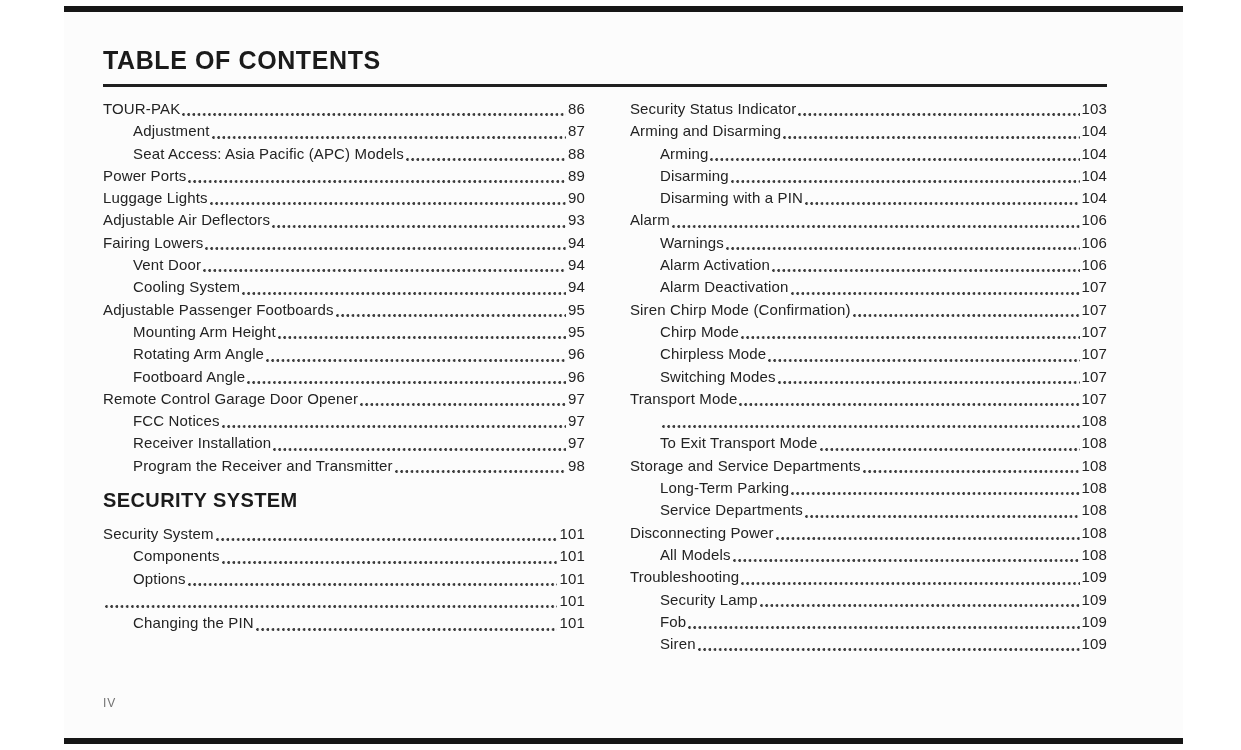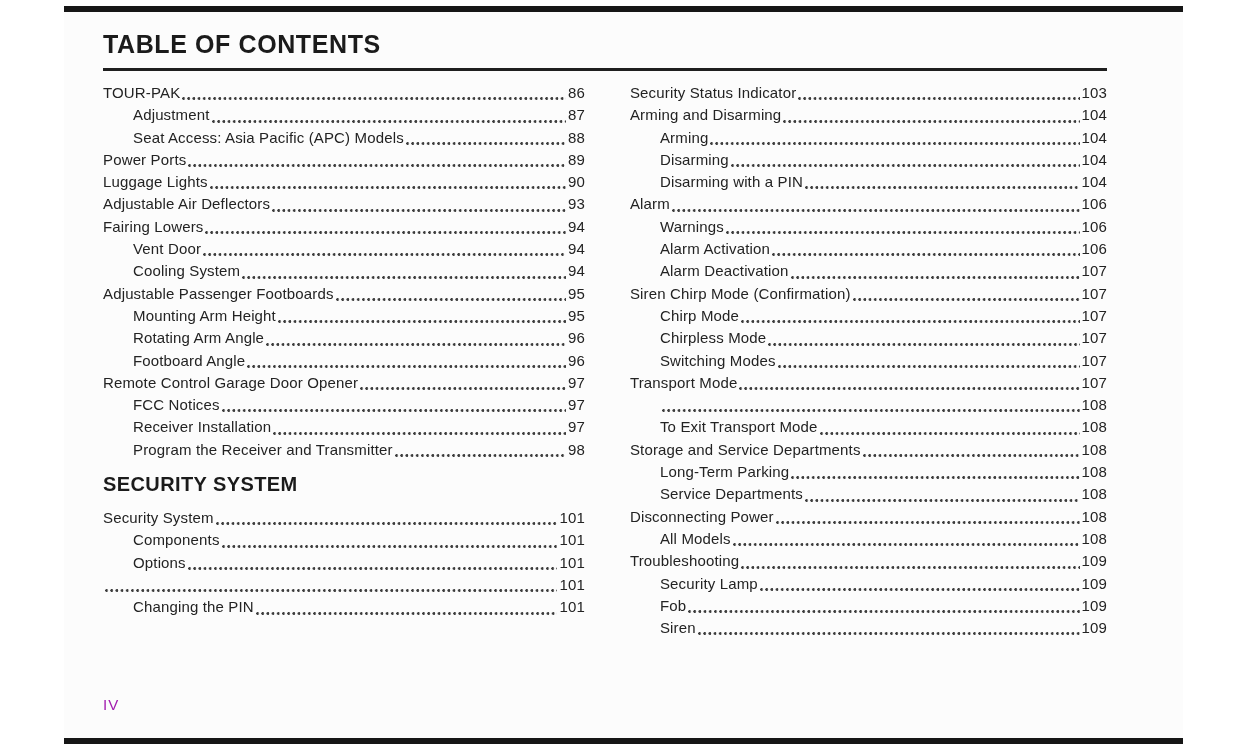--- a/index.html
+++ b/index.html
@@ -27,21 +27,21 @@
     border-bottom: 6px solid #161616;
   }
   .content {
     position: absolute;
     left: 39px;
     top: 0;
     width: 1004px;
   }
   .doc-title {
     margin: 0;
-    padding-top: 17px;
+    padding-top: 33px;
     font-size: 25px;
     line-height: 30px;
     font-weight: 700;
     letter-spacing: 0.6px;
     color: #1b1b1b;
   }
   .title-rule {
     margin-top: 9px;
     height: 3px;
     background: #1f1f1f;
@@ -80,22 +80,22 @@
     font-size: 20px;
     line-height: 23px;
     font-weight: 700;
     letter-spacing: 0.4px;
     color: #1b1b1b;
   }
   .folio {
     position: absolute;
     left: 39px;
     top: 684px;
-    font-size: 15px;
-    color: #a21caf;
+    font-size: 12px;
+    color: #737373;
     letter-spacing: 1px;
   }
 </style>
 </head>
 <body>
 
 <div class="canvas">
   <div class="sheet">
     <div class="content">
       <h1 class="doc-title">TABLE OF CONTENTS</h1>

